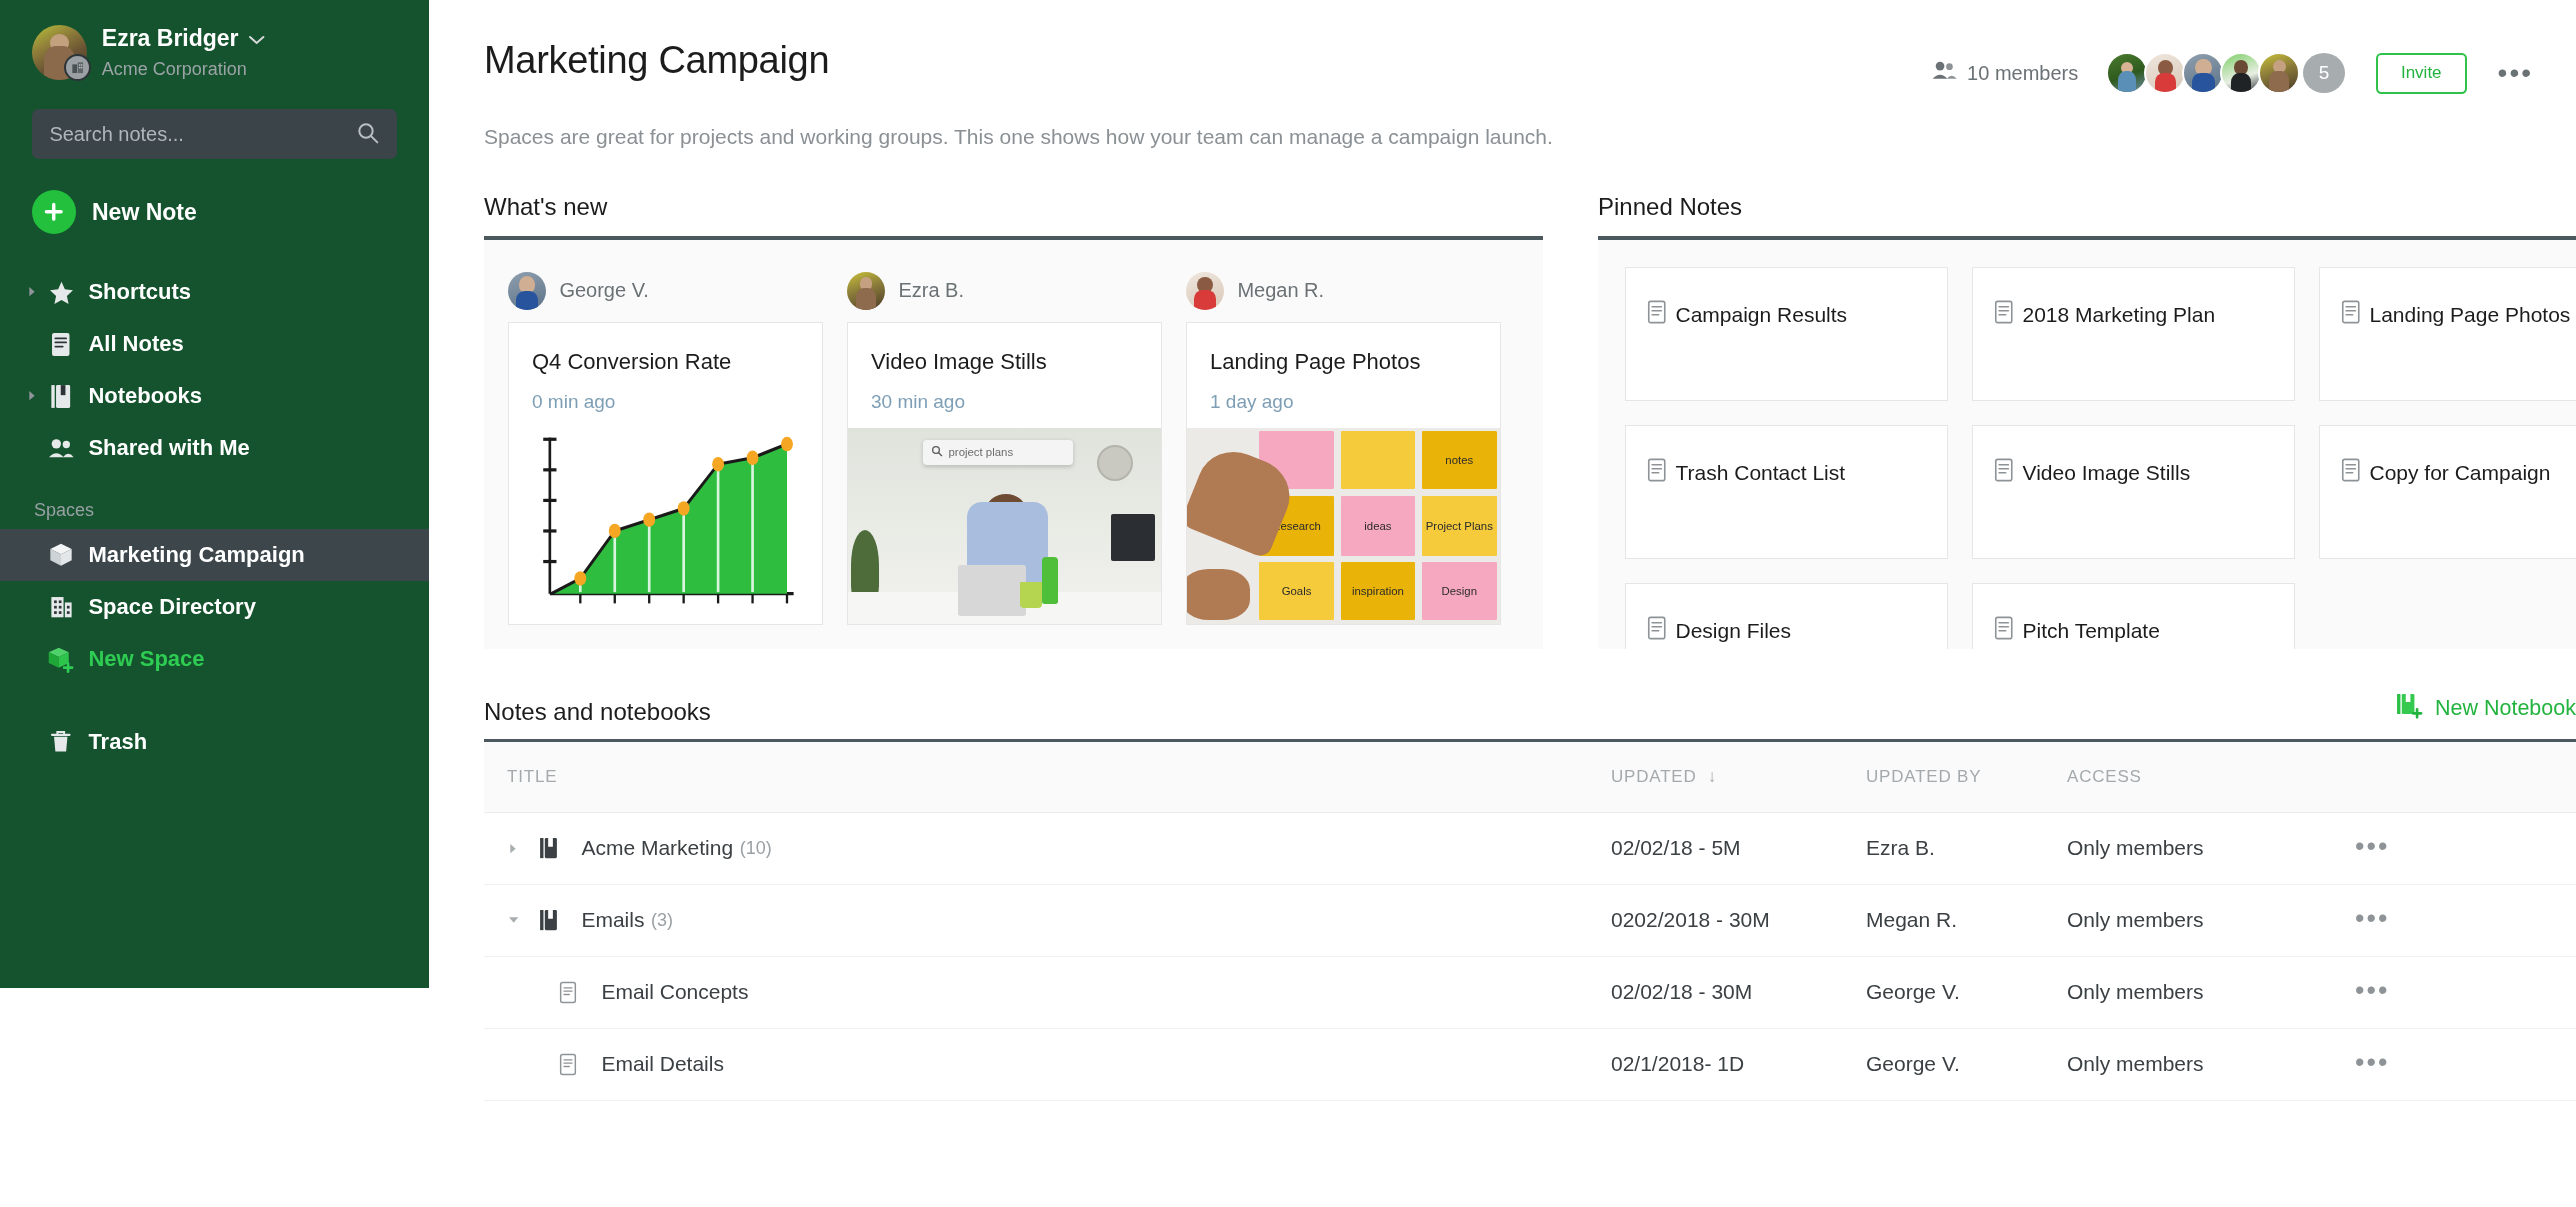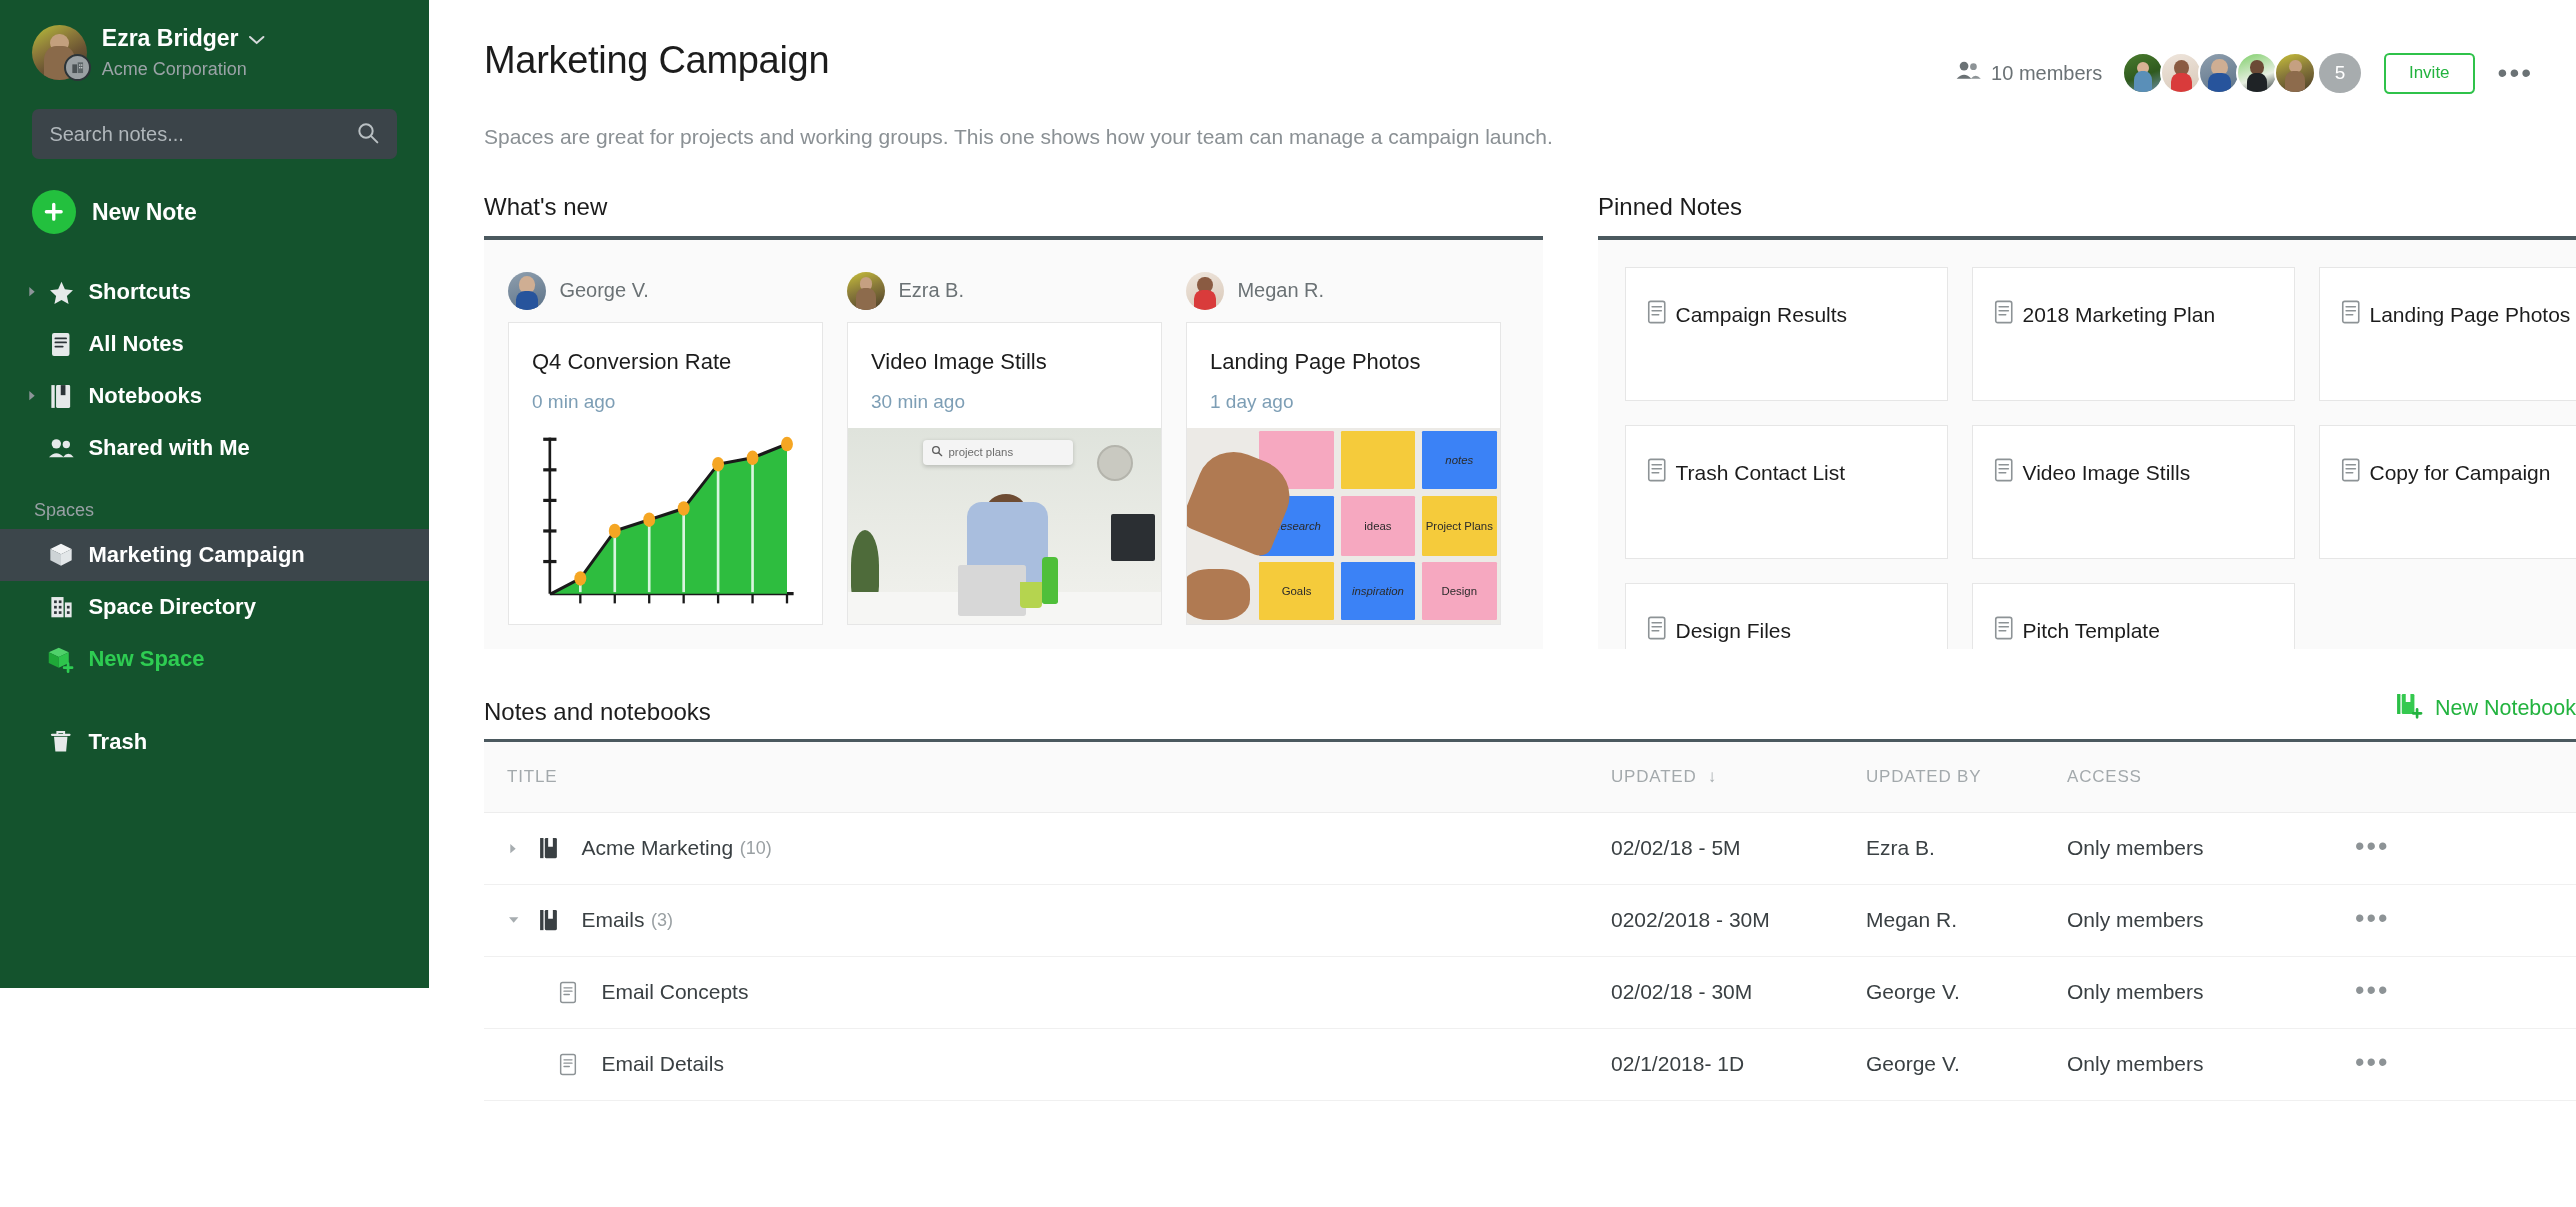--- a/index.html
+++ b/index.html
@@ -110,21 +110,21 @@
   .main {
     flex: 1; height: 1208px;
     background: #ffffff; position: relative; overflow: hidden;
   }
   .topbar {
     display: flex; align-items: flex-start;
     padding: 39px 43px 0 55px;
     justify-content: space-between;
   }
   .page-title { font-size: 38px; color: #1c1c1c; font-weight: 400; letter-spacing: -0.3px; }
-  .topbar-right { display: flex; align-items: center; gap: 0; padding-top: 13.4px; }
+  .topbar-right { display: flex; align-items: center; gap: 8px; padding-top: 13.4px; }
   .members-label {
     display: flex; align-items: center; gap: 9.4px;
     font-size: 20px; color: #6b7275; margin-right: 20px; white-space: nowrap;
   }
   .avatars { display: flex; align-items: center; }
   .av {
     width: 42px; height: 42px; border-radius: 50%;
     margin-left: -4px; border: 2px solid #ffffff;
     overflow: hidden; position: relative; flex: 0 0 42px;
   }
@@ -221,21 +221,21 @@
   .pd-plant { position: absolute; left: 1%; bottom: 12%; width: 9%; height: 36%; background: #4e6b3a; border-radius: 50% 50% 20% 20%; }
   .pd-bottle { position: absolute; left: 62%; bottom: 10%; width: 5%; height: 24%; background: #4fbf3a; border-radius: 4px 4px 2.7px 2.7px; }
   .pd-cup { position: absolute; left: 55%; bottom: 8%; width: 7%; height: 13%; background: #b5d44f; border-radius: 0 0 4px 4px; }
   .pd-monitor { position: absolute; right: 2%; top: 44%; width: 14%; height: 24%; background: #2b2f33; border-radius: 2px; }
 
   .photo-sticky { width: 100%; height: 100%; background: #eceae6; position: relative; display: grid;
     grid-template-columns: 22% 26% 26% 26%; grid-template-rows: 33% 34% 33%; gap: 0; }
   .st { margin: 3.4px; border-radius: 1.3px; position: relative; font-size: 11.4px; color: #2b2b2b;
     display: flex; align-items: center; justify-content: center; font-family: "Liberation Sans", sans-serif; }
   .st.pink { background: #f6a8c0; }
-  .st.blue { background: #3b82f6; font-style: italic; }
+  .st.blue { background: #eab308; }
   .st.yellow { background: #f5cb3b; }
   .st.none { background: transparent; }
   .finger { position: absolute; left: 2%; top: 14%; width: 30%; height: 46%;
     background: #b07a52; border-radius: 40% 40% 14% 14%; transform: rotate(22deg); }
   .finger2 { position: absolute; left: -2%; bottom: 2%; width: 22%; height: 26%;
     background: #b07a52; border-radius: 40%; }
 
   
   .pinned-grid {
     display: grid; grid-template-columns: repeat(3, 323px);

